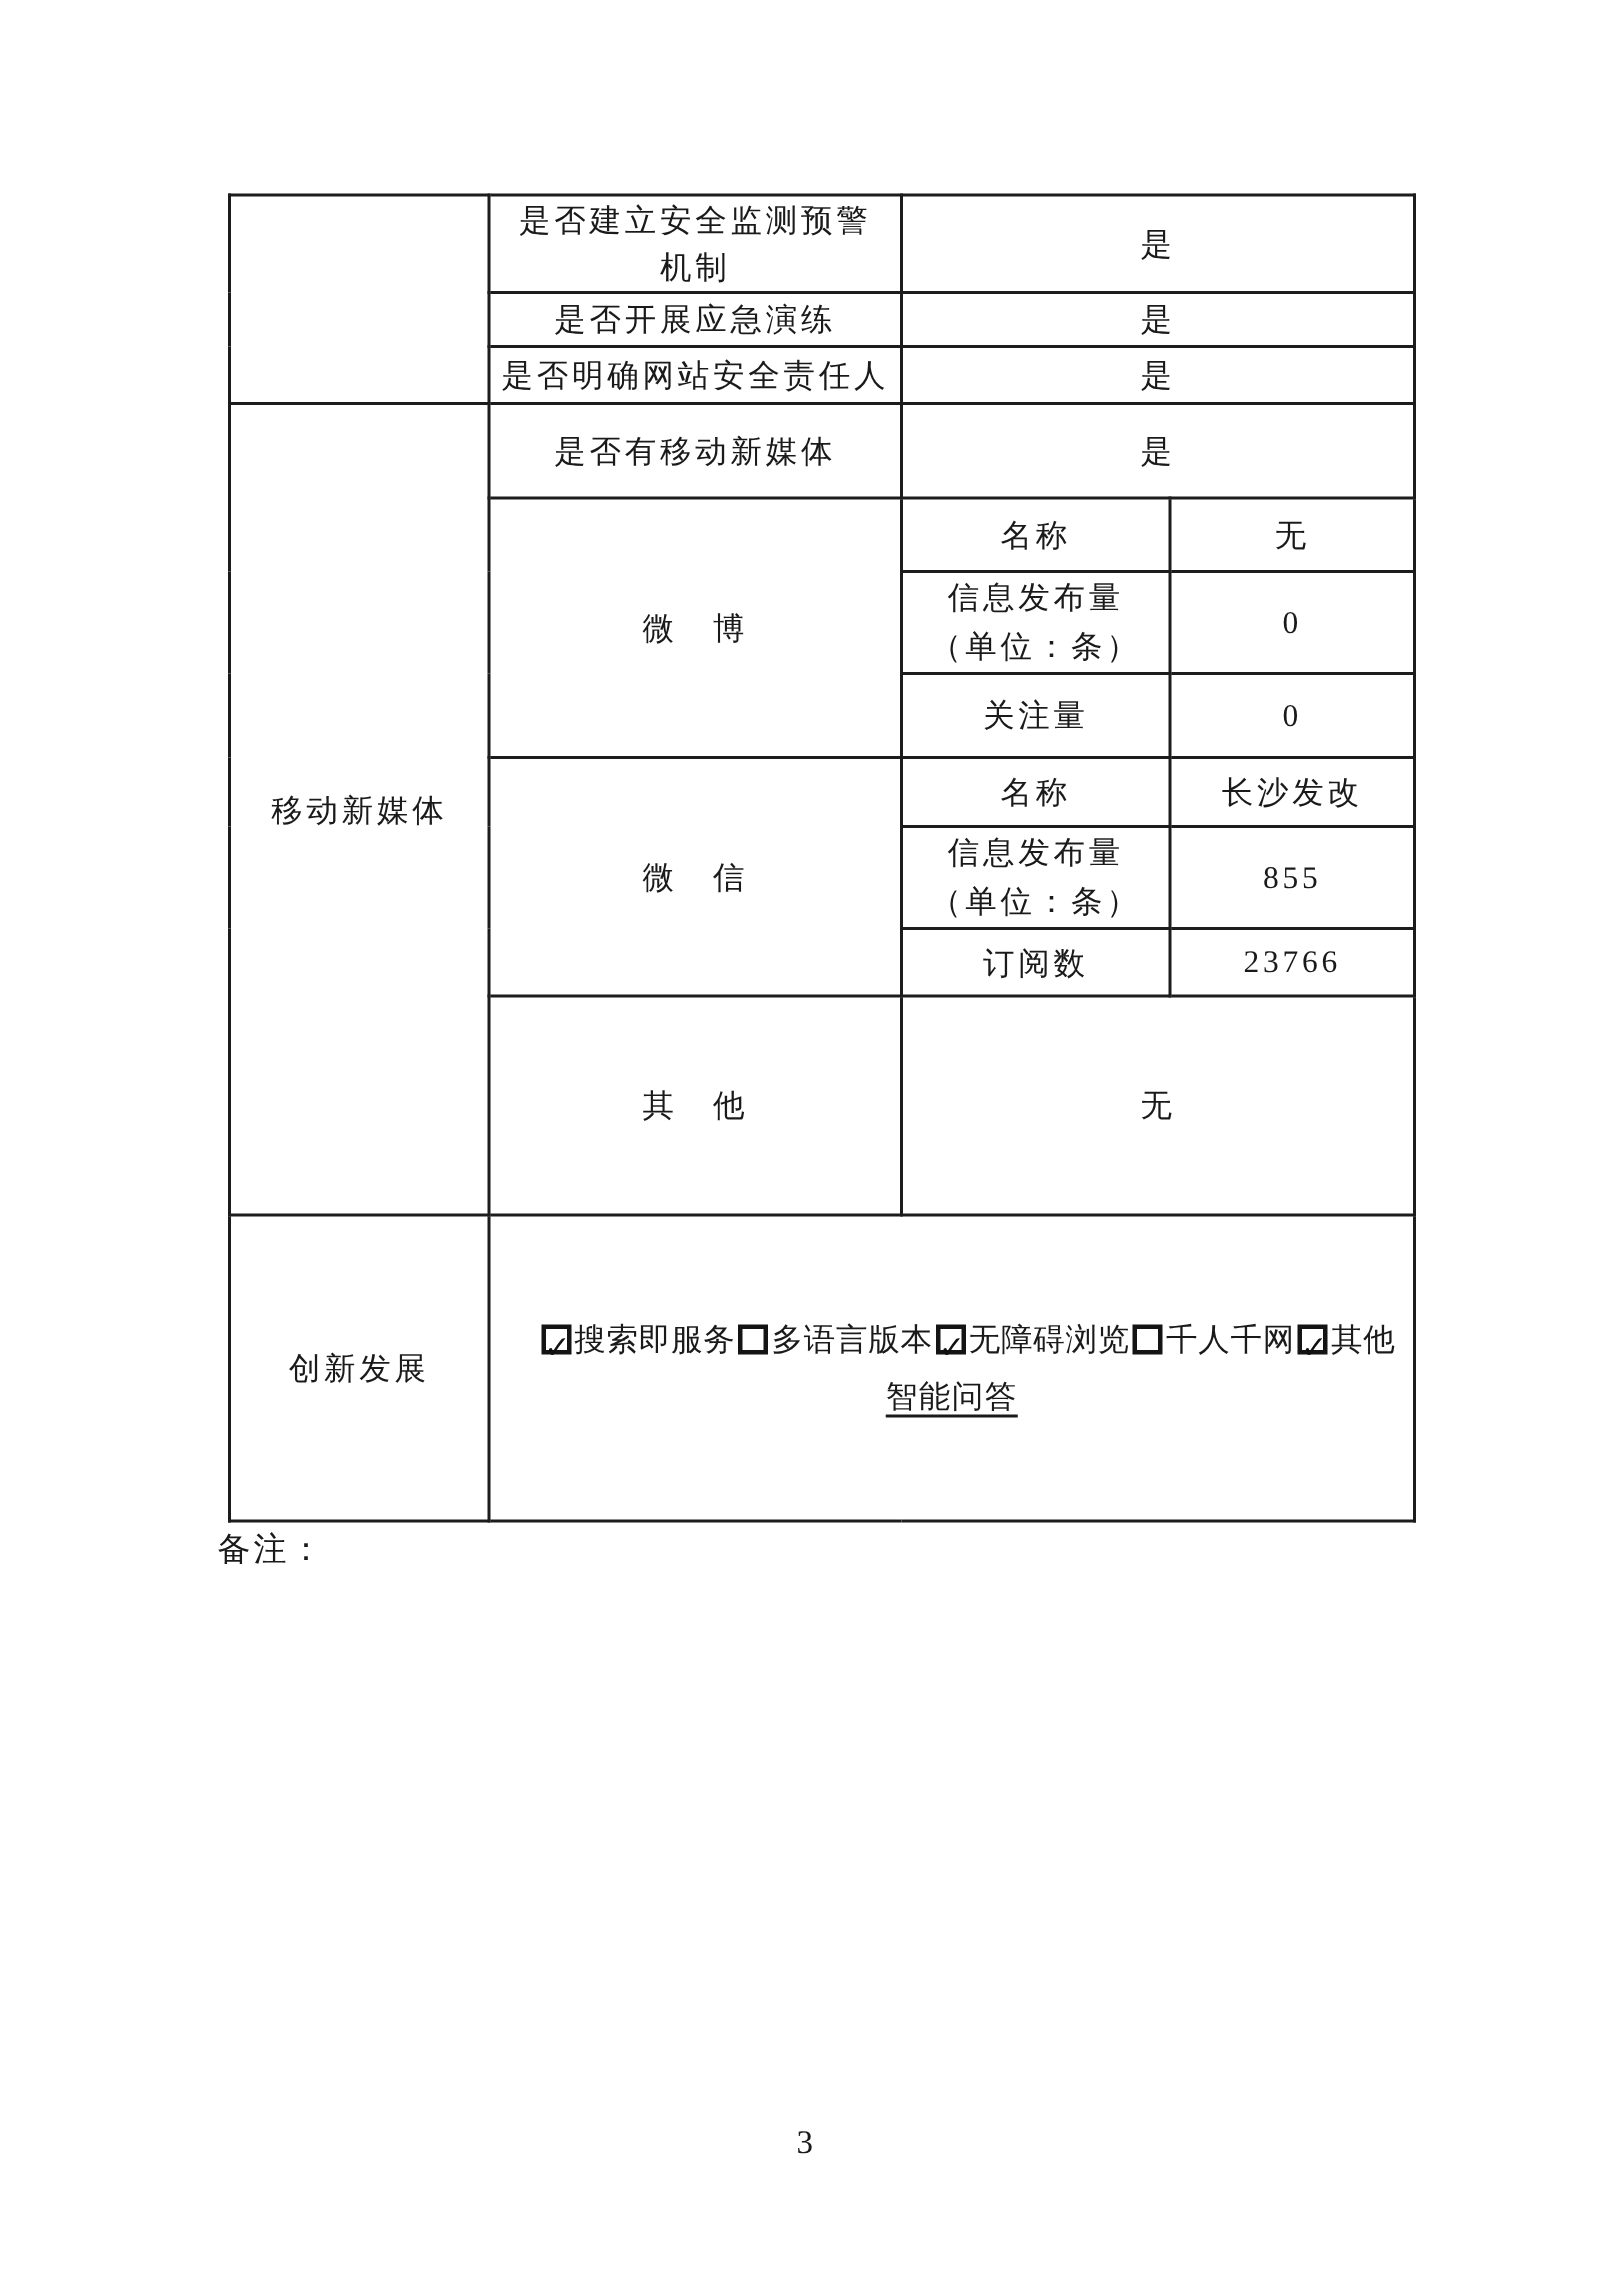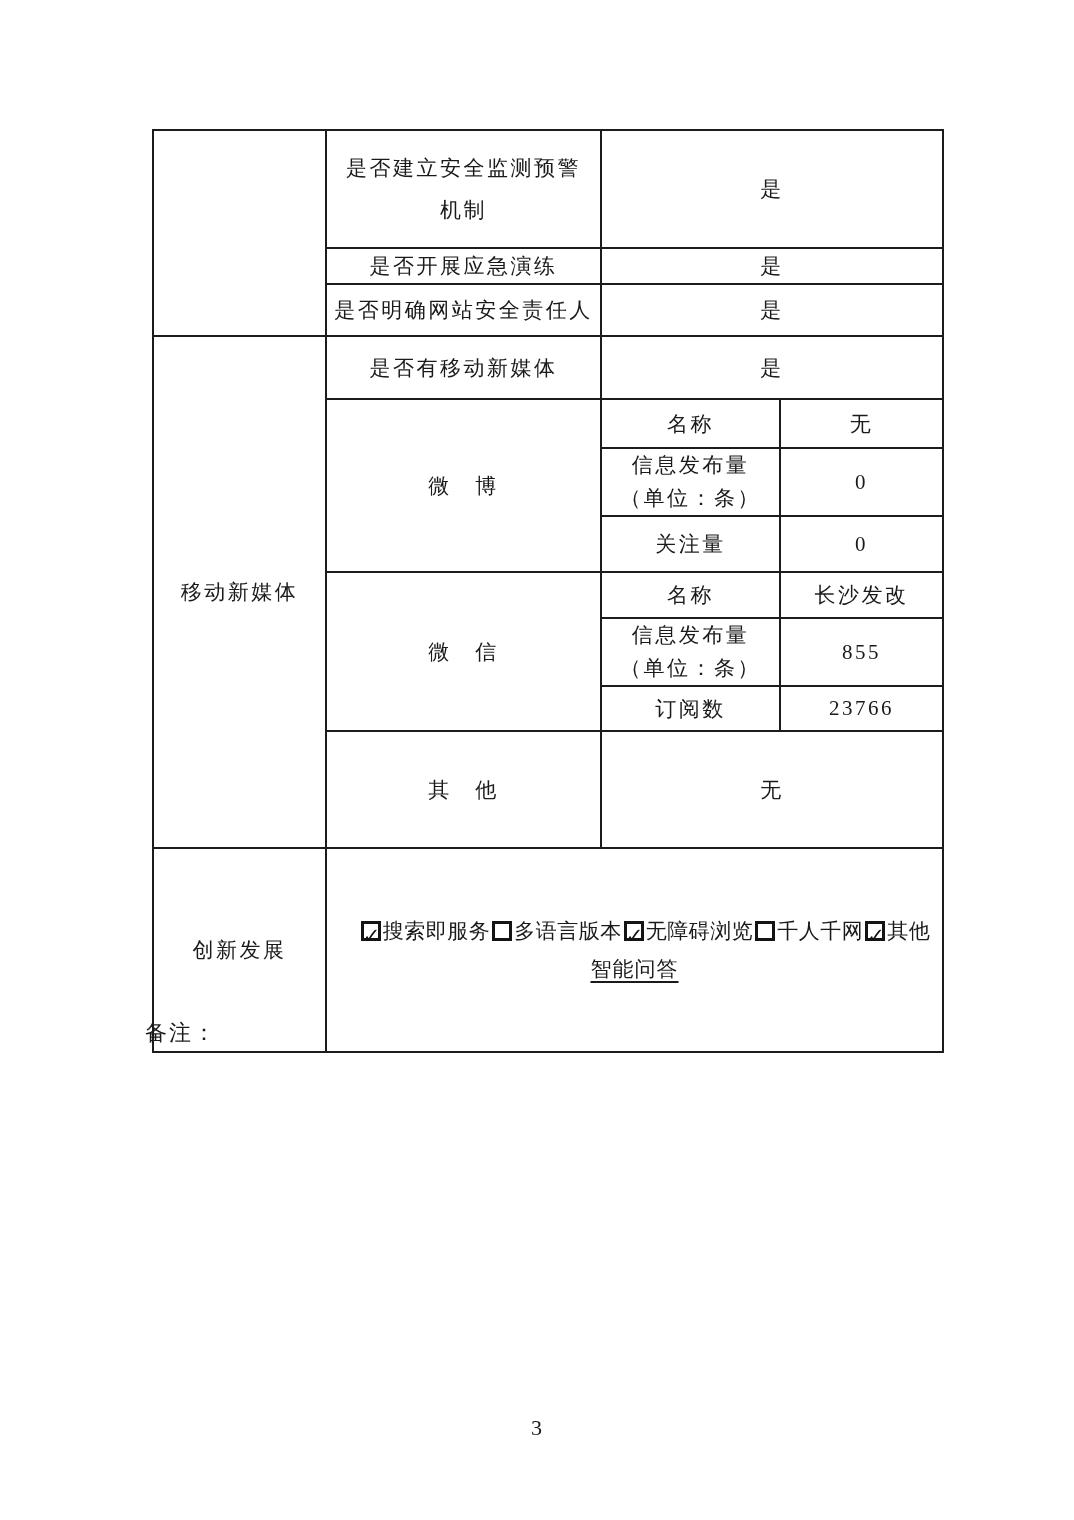--- a/index.html
+++ b/index.html
@@ -10,21 +10,21 @@
   }
   .page { position:relative; width:1074px; height:1520px; background:#fff; overflow:hidden; }
 
   table.report { position:absolute; left:152px; top:129px; border-collapse:collapse; table-layout:fixed; }
   table.report td {
     border:2px solid #1c1c1c;
     text-align:center; vertical-align:middle;
     font-size:21px; letter-spacing:2.5px;
     padding:0; background:#fff;
   }
-  .narrow { max-width:247px; margin:16px auto; line-height:42px; }
+  .narrow { max-width:247px; margin:0 auto; line-height:31px; }
   .two-line span { display:block; line-height:33px; }
 
   .innov-cell { text-align:left; padding:0 6px 0 40px; }
   .innov-line1 { white-space:nowrap; letter-spacing:0.5px; line-height:38px;margin-left:20px; }
   .innov-line2 { letter-spacing:1px; line-height:38px; }
 
   .cb {
     display:inline-block; width:14px; height:14px;
     border:3px solid #141414; background:#fff;
     position:relative; vertical-align:-3px; margin:0 2px 0 2px;
@@ -58,21 +58,21 @@
       <td rowspan="3"></td>
       <td>
         <div class="narrow">是否建立安全监测预警机制</div>
       </td>
       <td colspan="2">是</td>
     </tr>
     <tr style="height:36px">
       <td>是否开展应急演练</td>
       <td colspan="2">是</td>
     </tr>
-    <tr style="height:52px">
+    <tr style="height:38px">
       <td>是否明确网站安全责任人</td>
       <td colspan="2">是</td>
     </tr>
 
     <tr style="height:63px">
       <td rowspan="8">移动新媒体</td>
       <td>是否有移动新媒体</td>
       <td colspan="2">是</td>
     </tr>
 
@@ -103,21 +103,21 @@
         <span>信息发布量</span>
         <span>（单位：条）</span>
       </td>
       <td>855</td>
     </tr>
     <tr style="height:45px">
       <td>订阅数</td>
       <td>23766</td>
     </tr>
 
-    <tr style="height:117px">
+    <tr style="height:146px">
       <td>其　他</td>
       <td colspan="2">无</td>
     </tr>
 
     <tr style="height:204px">
       <td>创新发展</td>
       <td colspan="3" class="innov-cell">
         <div class="innov-line1">
           <span class="opt"><span class="cb checked"></span><span>搜索即服务</span></span><span class="opt"><span class="cb"></span><span>多语言版本</span></span><span class="opt"><span class="cb checked"></span><span>无障碍浏览</span></span><span class="opt"><span class="cb"></span><span>千人千网</span></span><span class="opt"><span class="cb checked"></span><span>其他</span></span>
         </div>

